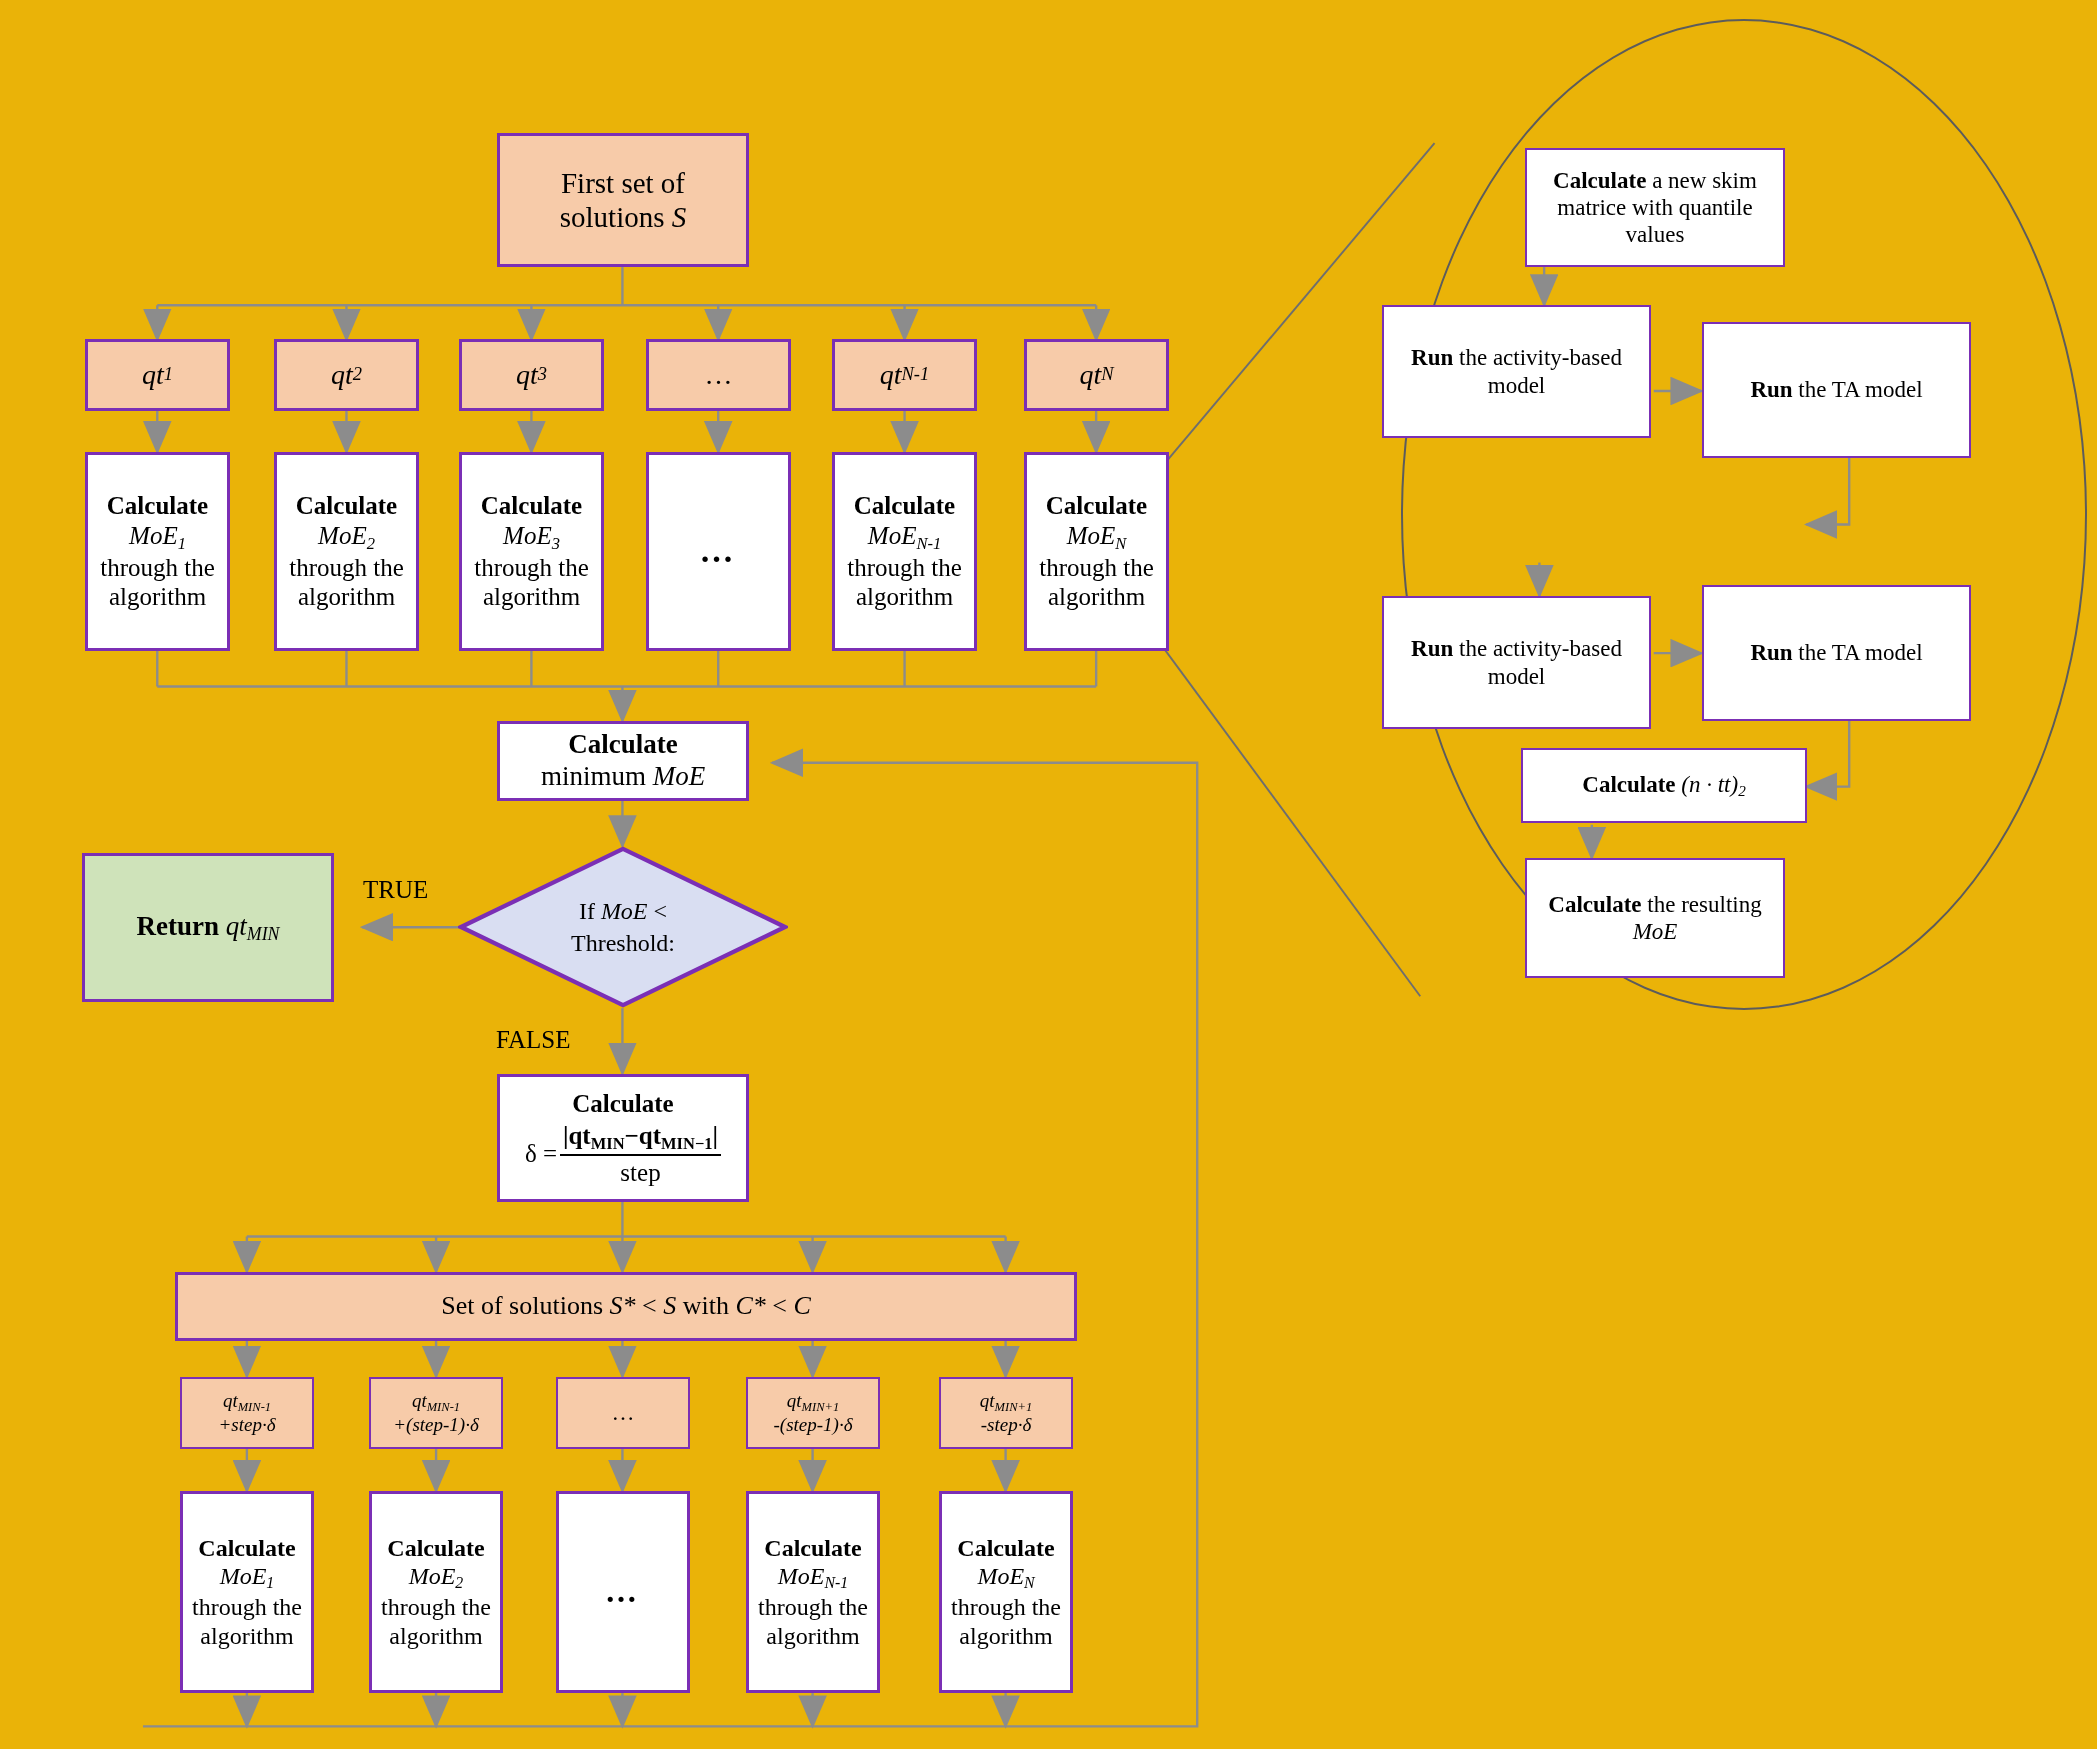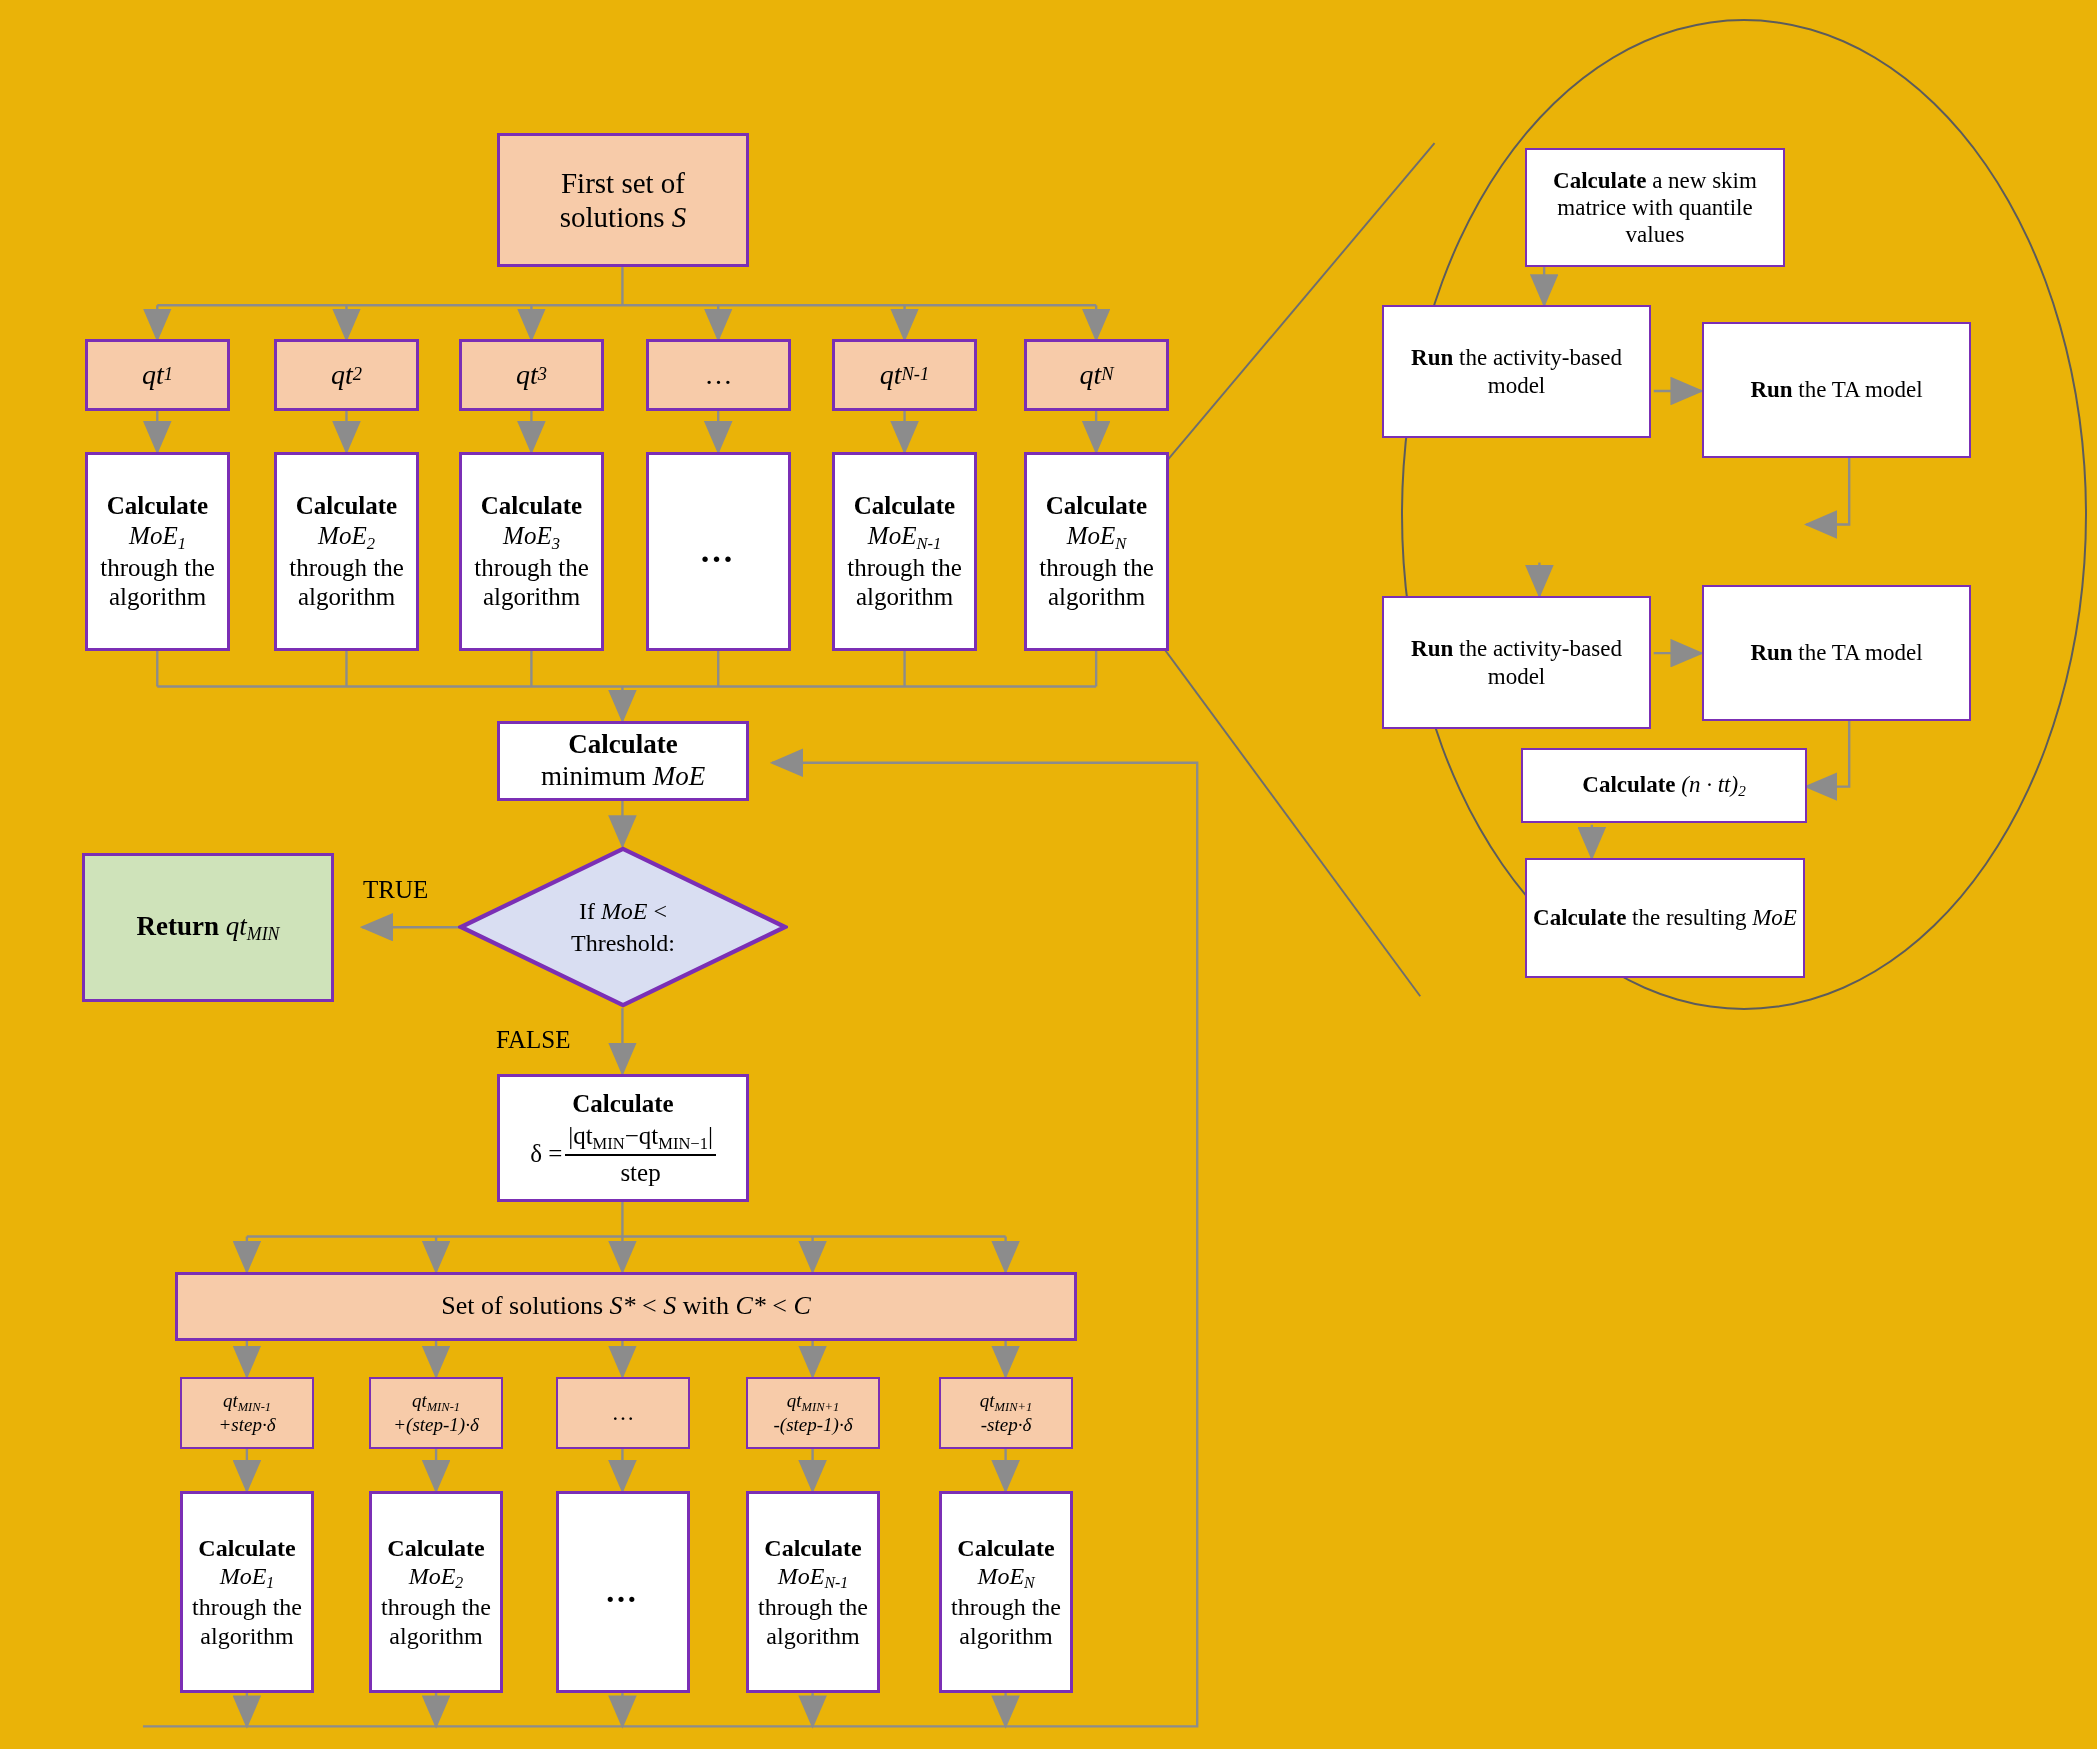--- a/index.html
+++ b/index.html
@@ -21,21 +21,21 @@
 
   .lbl{position:absolute;color:#000;}
 
   .diamond{position:absolute;}
   .diamond .dtext{position:absolute;left:0;top:0;width:100%;height:100%;
       display:flex;align-items:center;justify-content:center;text-align:center;line-height:1.35;}
 
   .ell{position:absolute;border:2.9px solid #5C5C5C;border-radius:50%;}
 
   .frac{display:inline-block;text-align:center;vertical-align:middle;}
-  .frac .num{display:block;border-bottom:2.4px solid #000;padding:0 2.9px 1px 2.9px;}
+  .frac .num{display:block;border-bottom:2.4px solid #000;padding:0 2.9px 1px 2.9px;font-weight:bold;}
   .frac .den{display:block;padding-top:1.9px;}
 
   .dots{letter-spacing:.12em;font-weight:bold;}
 </style>
 </head>
 <body>
 
 <div id="stage">
 
   <svg class="wires" viewBox="0 0 4400 3671">
@@ -350,21 +350,21 @@
     </span>
   </div>
 
   <div class="node plain thin" style="left:1521px;top:748px;width:286px;height:75px;font-size:23px;">
     <span>
       <span class="b">Calculate</span>
       <span class="i">(n · tt)</span><span class="sub">2</span>
     </span>
   </div>
 
-  <div class="node plain thin" style="left:1525px;top:858px;width:280px;height:120px;font-size:23px;">
+  <div class="node plain thin" style="left:1525px;top:858px;width:260px;height:120px;font-size:23px;">
     <span>
       <span class="b">Calculate</span>
       <span>the resulting</span>
       <span class="i">MoE</span>
     </span>
   </div>
 
 </div>
 
 

